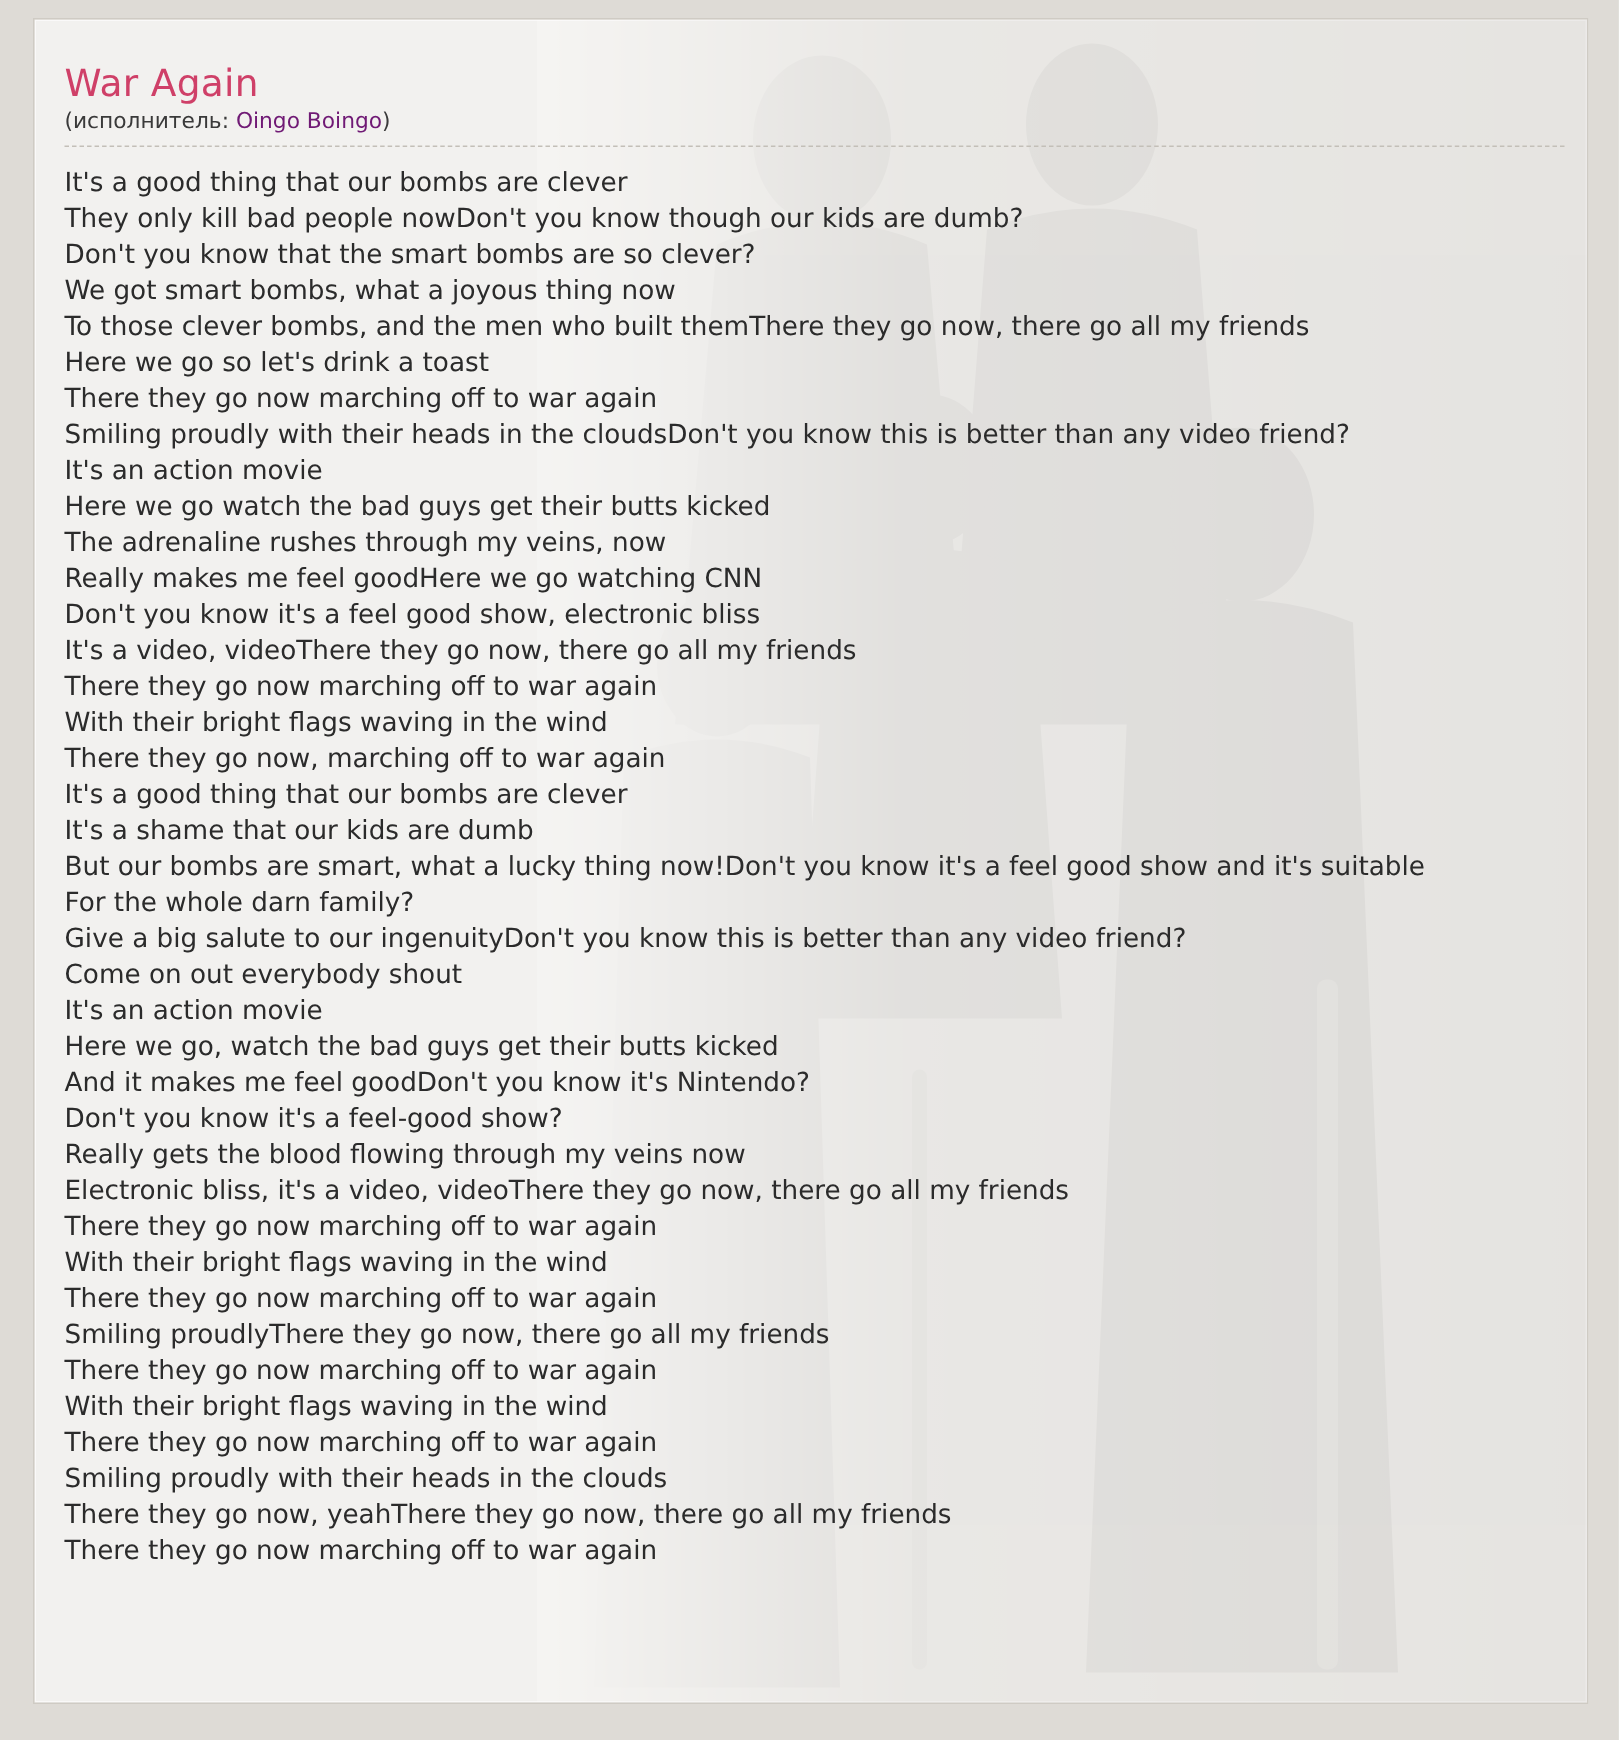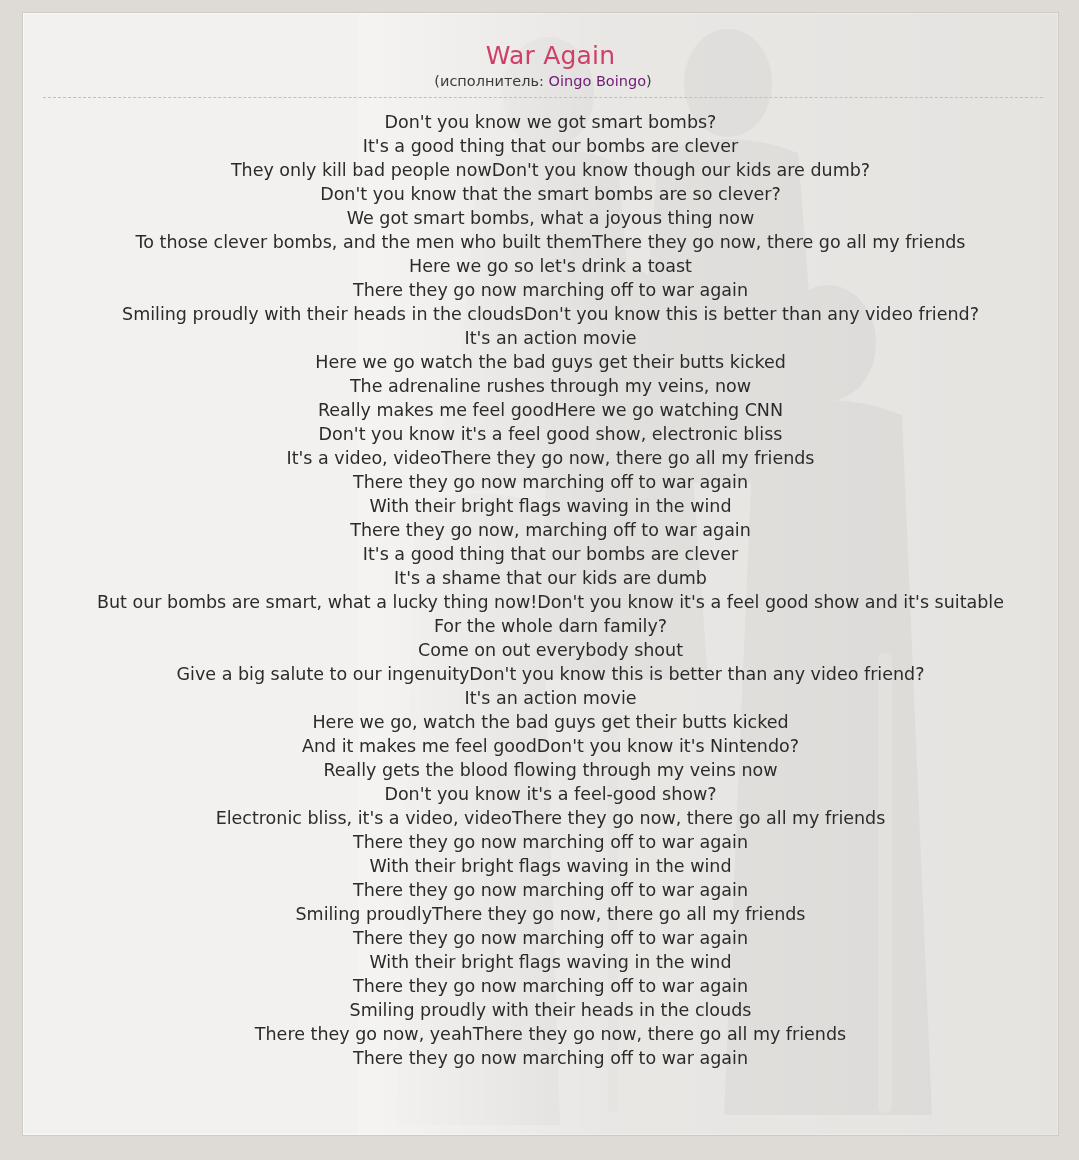--- a/index.html
+++ b/index.html
@@ -16,21 +16,20 @@
   .page-frame {
     position: absolute;
     left: 22px;
     top: 12px;
     width: 1035px;
     height: 1122px;
     background: #f2f1ef;
     border: 1px solid #cfcbc4;
     box-shadow: 0 0 0 1px rgba(255,255,255,0.6) inset;
     overflow: hidden;
-    text-align: center;
   }
   
   .bg-photo {
     position: absolute;
     right: 0;
     top: 0;
     width: 700px;
     height: 1122px;
     overflow: hidden;
     opacity: 0.22;
@@ -113,21 +112,20 @@
   </div>
 
   <div class="content">
     <h1 class="song-title">War Again</h1>
     <div class="artist-line">
       <span>(исполнитель:</span>
       <a href="#">Oingo Boingo</a><span>)</span>
     </div>
 
     <div class="lyrics">
-      <div class="line">Don't you know we got smart bombs?</div>
       <div class="line">It's a good thing that our bombs are clever</div>
       <div class="line">They only kill bad people nowDon't you know though our kids are dumb?</div>
       <div class="line">Don't you know that the smart bombs are so clever?</div>
       <div class="line">We got smart bombs, what a joyous thing now</div>
       <div class="line">To those clever bombs, and the men who built themThere they go now, there go all my friends</div>
       <div class="line">Here we go so let's drink a toast</div>
       <div class="line">There they go now marching off to war again</div>
       <div class="line">Smiling proudly with their heads in the cloudsDon't you know this is better than any video friend?</div>
       <div class="line">It's an action movie</div>
       <div class="line">Here we go watch the bad guys get their butts kicked</div>
@@ -135,27 +133,27 @@
       <div class="line">Really makes me feel goodHere we go watching CNN</div>
       <div class="line">Don't you know it's a feel good show, electronic bliss</div>
       <div class="line">It's a video, videoThere they go now, there go all my friends</div>
       <div class="line">There they go now marching off to war again</div>
       <div class="line">With their bright flags waving in the wind</div>
       <div class="line">There they go now, marching off to war again</div>
       <div class="line">It's a good thing that our bombs are clever</div>
       <div class="line">It's a shame that our kids are dumb</div>
       <div class="line">But our bombs are smart, what a lucky thing now!Don't you know it's a feel good show and it's suitable</div>
       <div class="line">For the whole darn family?</div>
+      <div class="line">Give a big salute to our ingenuityDon't you know this is better than any video friend?</div>
       <div class="line">Come on out everybody shout</div>
-      <div class="line">Give a big salute to our ingenuityDon't you know this is better than any video friend?</div>
       <div class="line">It's an action movie</div>
       <div class="line">Here we go, watch the bad guys get their butts kicked</div>
       <div class="line">And it makes me feel goodDon't you know it's Nintendo?</div>
+      <div class="line">Don't you know it's a feel-good show?</div>
       <div class="line">Really gets the blood flowing through my veins now</div>
-      <div class="line">Don't you know it's a feel-good show?</div>
       <div class="line">Electronic bliss, it's a video, videoThere they go now, there go all my friends</div>
       <div class="line">There they go now marching off to war again</div>
       <div class="line">With their bright flags waving in the wind</div>
       <div class="line">There they go now marching off to war again</div>
       <div class="line">Smiling proudlyThere they go now, there go all my friends</div>
       <div class="line">There they go now marching off to war again</div>
       <div class="line">With their bright flags waving in the wind</div>
       <div class="line">There they go now marching off to war again</div>
       <div class="line">Smiling proudly with their heads in the clouds</div>
       <div class="line">There they go now, yeahThere they go now, there go all my friends</div>

